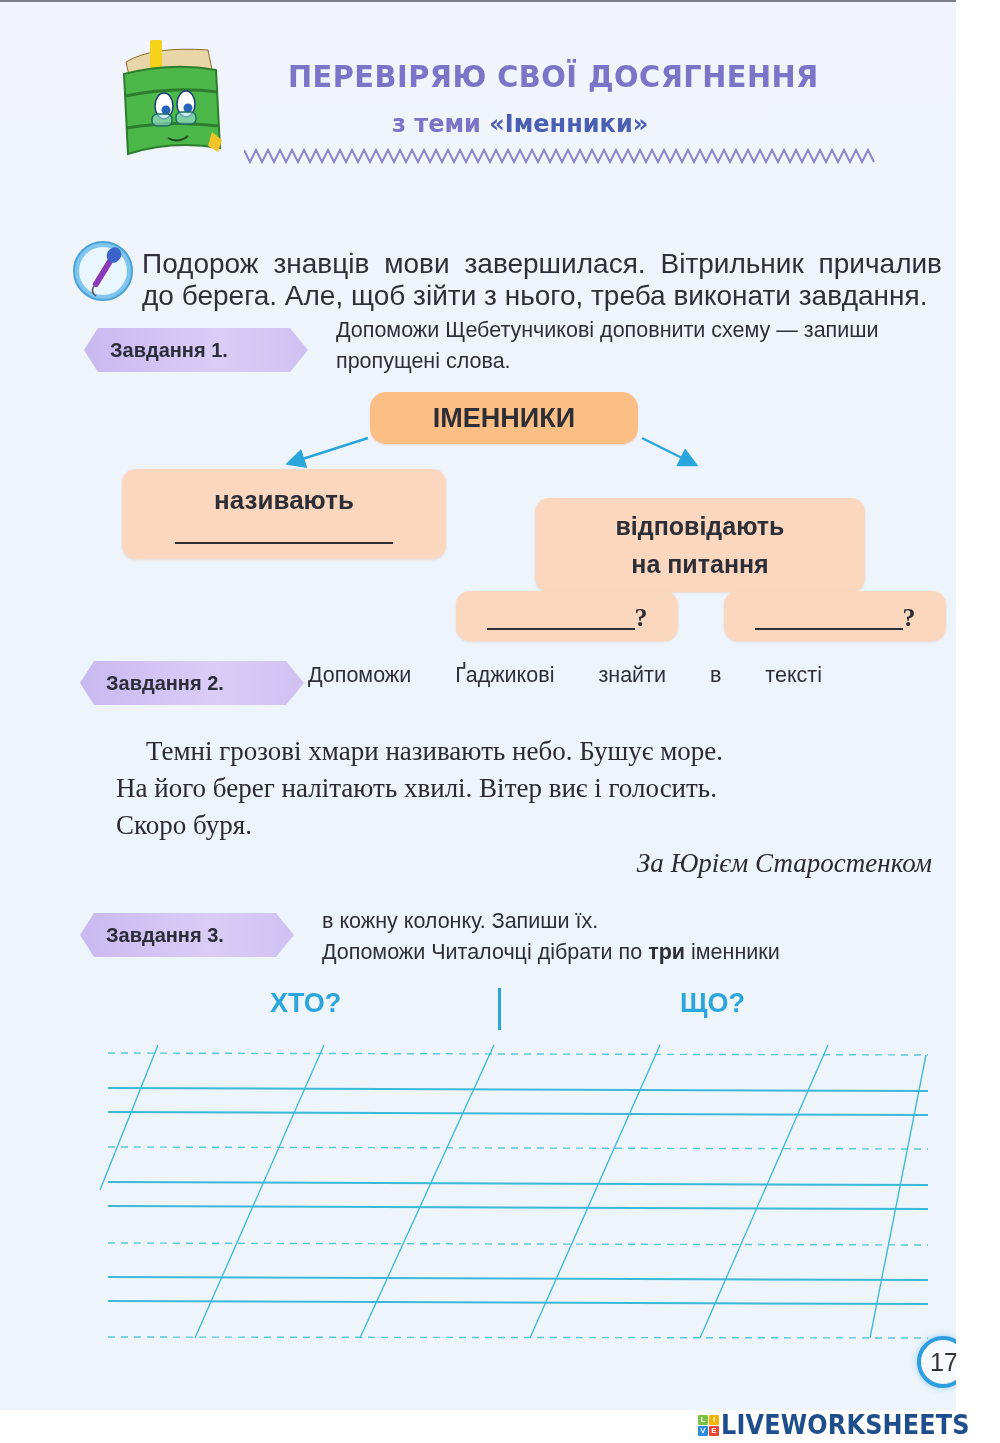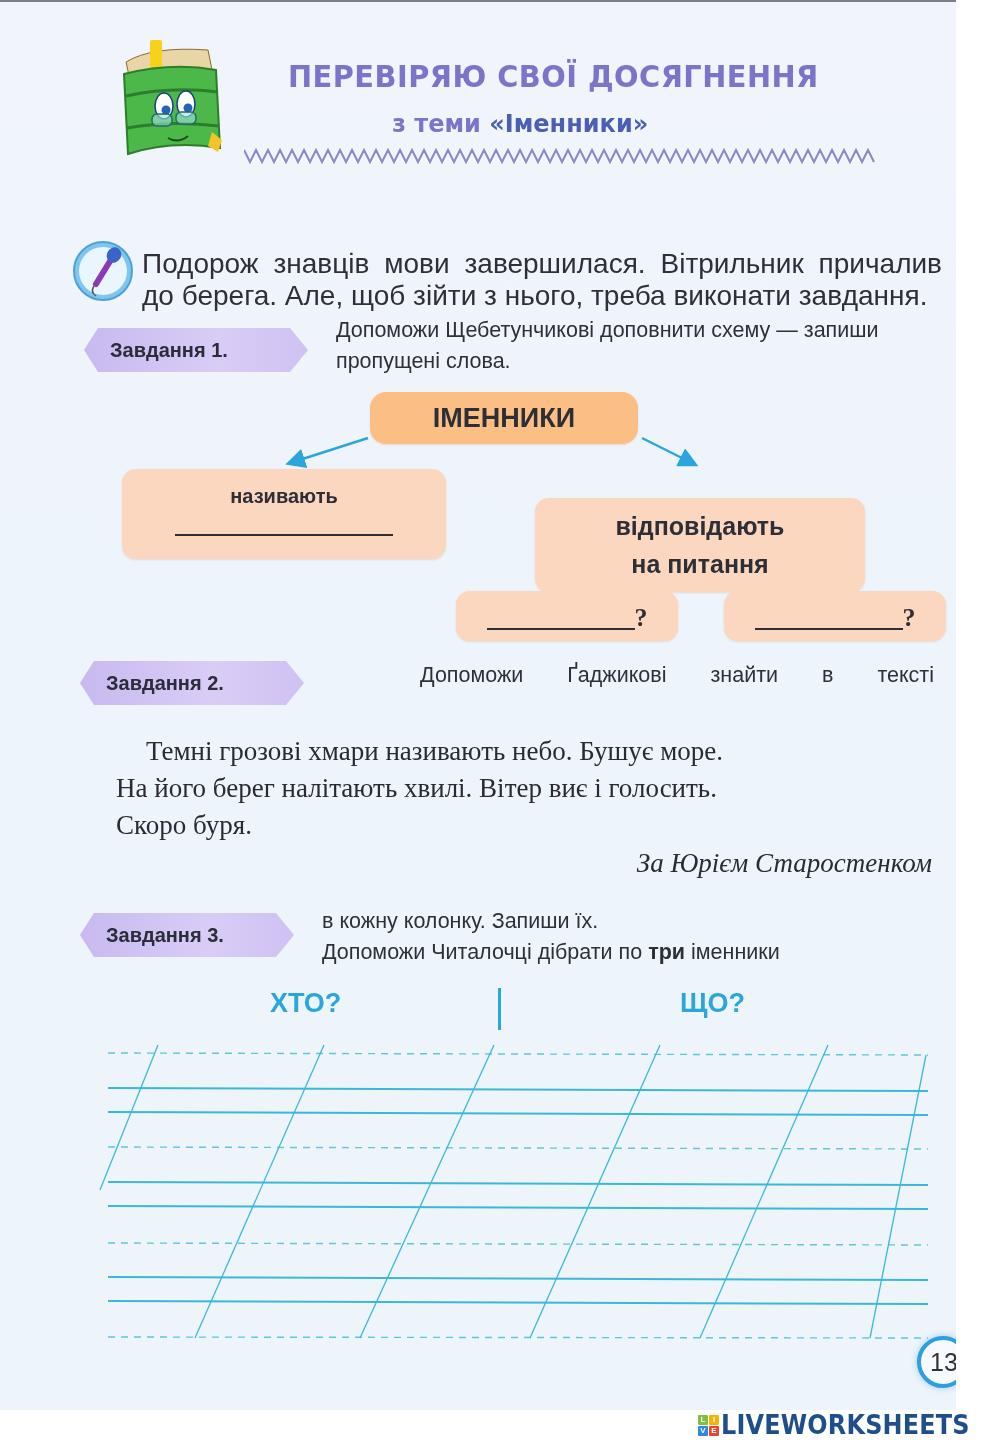--- a/index.html
+++ b/index.html
@@ -139,42 +139,42 @@
         </marker>
       </defs>
       <line x1="368" y1="438" x2="290" y2="463" stroke="#2aa6dd" stroke-width="2.5" marker-end="url(#ah)"></line>
       <line x1="642" y1="438" x2="694" y2="464" stroke="#2aa6dd" stroke-width="2.5" marker-end="url(#ah)"></line>
       <line x1="628" y1="570" x2="616" y2="587" stroke="#2aa6dd" stroke-width="2.5" marker-end="url(#ah)"></line>
       <line x1="764" y1="570" x2="774" y2="586" stroke="#2aa6dd" stroke-width="2.5" marker-end="url(#ah)"></line>
     </svg>
     <div class="abs node node-root">ІМЕННИКИ</div>
 
     <div class="abs node" style="left:122px;top:469px;width:324px;height:90px;justify-content:flex-start;padding-top:16px;">
-      <span style="font-size:20px;">називають</span>
+      <span style="font-size:26px;">називають</span>
       <span class="blank-line" style="width:218px;margin-top:26px;"></span>
     </div>
 
     <div class="abs node" style="left:535px;top:498px;width:330px;height:94px;font-size:25px;line-height:38px;">
       <span>відповідають</span>
       <span>на питання</span>
     </div>
 
     <div class="abs node" style="left:456px;top:591px;width:222px;height:50px;flex-direction:row;align-items:flex-end;padding-bottom:8px;">
       <span class="blank-line" style="width:148px;margin-bottom:3px;"></span>
       <span style="font-family:'Liberation Serif',serif;font-size:26px;">?</span>
     </div>
     <div class="abs node" style="left:724px;top:591px;width:222px;height:50px;flex-direction:row;align-items:flex-end;padding-bottom:8px;">
       <span class="blank-line" style="width:148px;margin-bottom:3px;"></span>
       <span style="font-family:'Liberation Serif',serif;font-size:26px;">?</span>
     </div>
   </div>
 
   <div class="abs task-badge" style="left:80px;top:661px;width:224px;">Завдання 2.</div>
   <div class="abs task-text" style="left:308px;top:660px;width:626px;">
-    <div style="display:flex;justify-content:flex-end;">
+    <div style="display:flex;justify-content:flex-start;">
       <span style="word-spacing:38px;">Допоможи Ґаджикові знайти в тексті</span>
     </div>
   </div>
 
   <div class="abs poem">
     <p class="indent">Темні грозові хмари називають небо. Бушує море.</p>
     <p>На його берег налітають хвилі. Вітер виє і голосить.</p>
     <p>Скоро буря.</p>
   </div>
   <div class="abs author">За Юрієм Старостенком</div>
@@ -209,21 +209,21 @@
     <g stroke="#3bb8d8" stroke-width="1.3" fill="none">
       <line x1="158" y1="1045" x2="100" y2="1190"></line>
       <line x1="324" y1="1045" x2="195" y2="1338"></line>
       <line x1="494" y1="1045" x2="360" y2="1338"></line>
       <line x1="660" y1="1045" x2="530" y2="1338"></line>
       <line x1="828" y1="1045" x2="700" y2="1338"></line>
       <line x1="926" y1="1055" x2="870" y2="1338"></line>
     </g>
   </svg>
 
-  <div class="abs page-number">13</div>
+  <div class="abs page-number">17</div>
 </div>
 
 <div class="abs logo">
   <div class="logo-grid">
     <span style="background:#7cc242">L</span>
     <span style="background:#f5b400">I</span>
     <span style="background:#2b8be0">V</span>
     <span style="background:#e8452f">E</span>
   </div>
   <span class="logo-text">LIVEWORKSHEETS</span>

